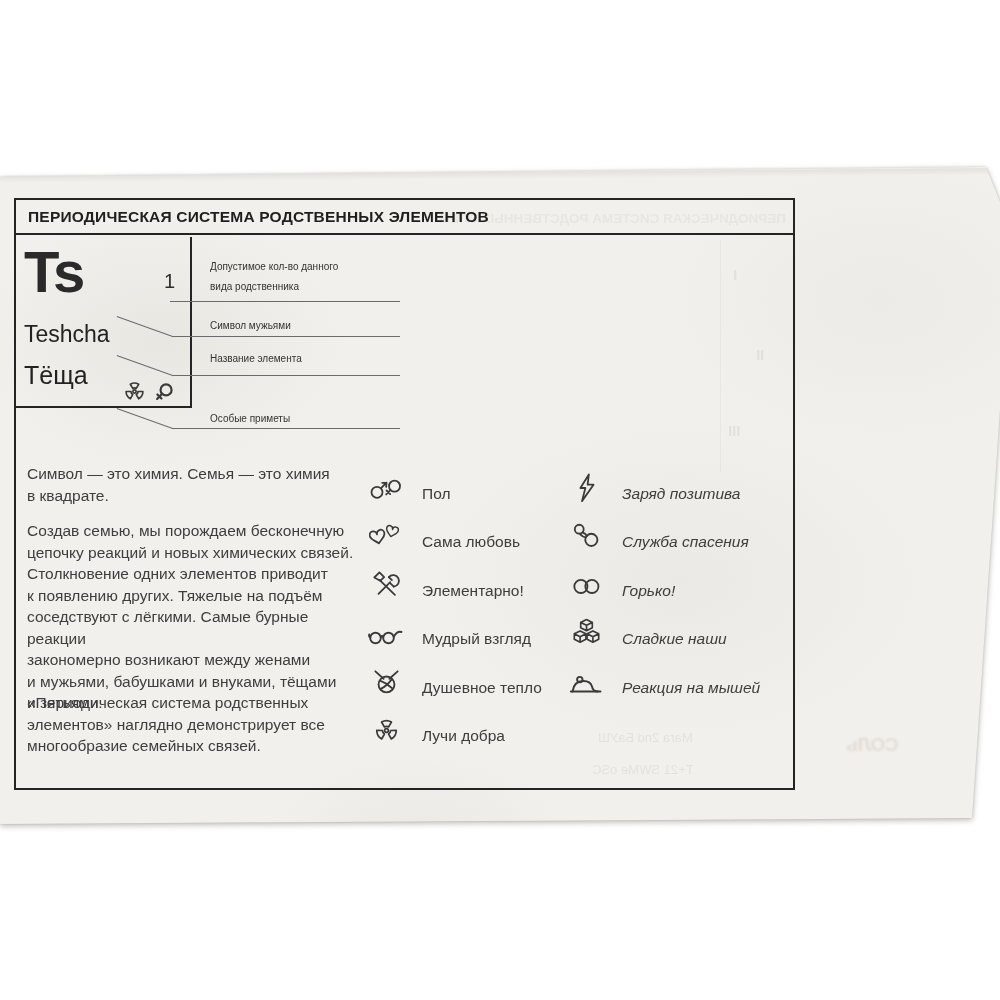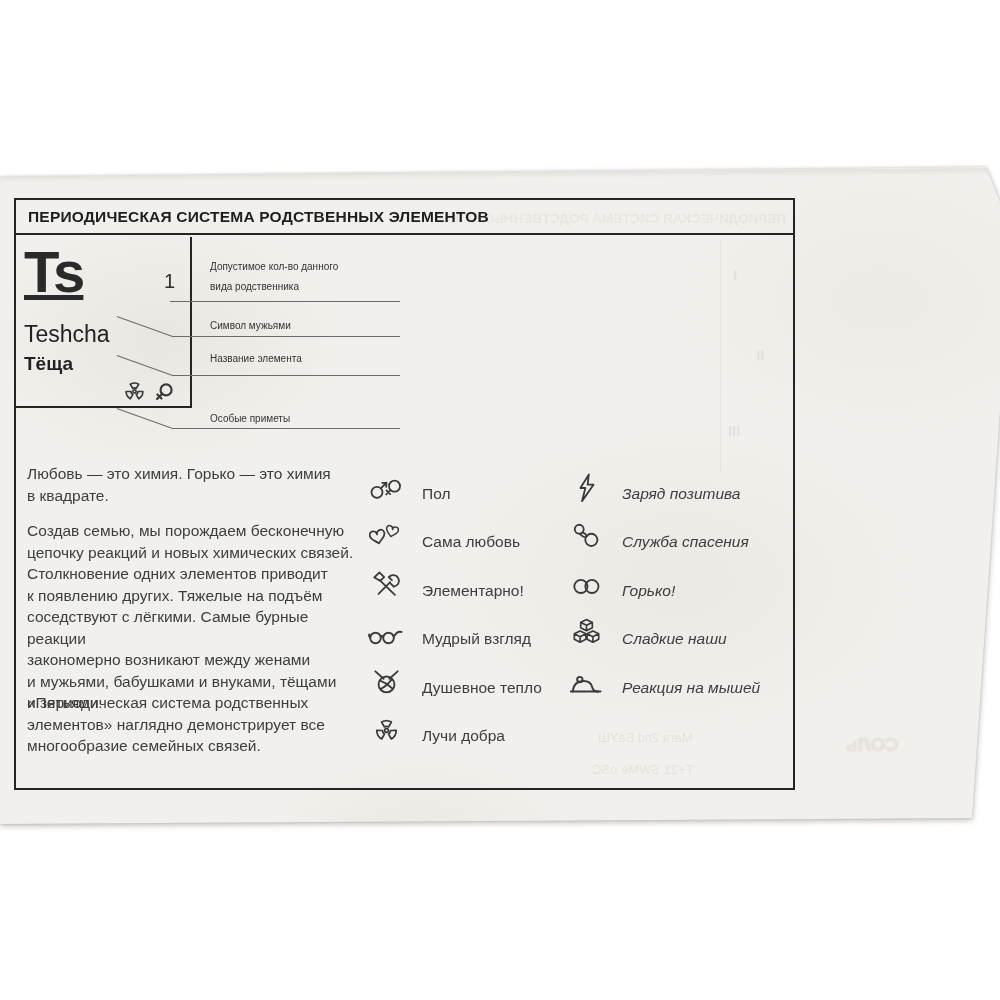--- a/index.html
+++ b/index.html
@@ -33,24 +33,24 @@
     display:flex;align-items:center;padding-left:12px;box-sizing:border-box;
   }
   .title-bar h1{
     margin:0;font-size:15.5px;font-weight:bold;letter-spacing:.2px;color:#1e1e1e;
   }
   
   .card{
     position:absolute;left:0;top:37px;width:174px;height:169px;
     border-right:2px solid #242424;border-bottom:2px solid #242424;
   }
-  .card .symbol{position:absolute;left:8px;top:6px;font-size:58px;line-height:1;font-weight:800;letter-spacing:-2px;color:#2a2a2a;text-decoration:underline;}
+  .card .symbol{position:absolute;left:8px;top:6px;font-size:58px;line-height:1;font-weight:800;letter-spacing:-2px;color:#2a2a2a;}
   .card .qty{position:absolute;left:148px;top:33px;font-size:20px;color:#2f2f2f;}
   .card .lat{position:absolute;left:8px;top:84px;font-size:23px;font-weight:normal;color:#222;}
-  .card .rus{position:absolute;left:8px;top:116px;font-size:19px;font-weight:bold;color:#222;}
+  .card .rus{position:absolute;left:8px;top:124px;font-size:25px;font-weight:normal;color:#222;}
   .card .traits{position:absolute;right:16px;bottom:2px;display:flex;align-items:flex-end;gap:5px;}
   
   .hline{position:absolute;height:1px;background:#6b6b6b;}
   .diag{position:absolute;height:1px;width:59.5px;background:#6b6b6b;transform-origin:0 0;transform:rotate(19.66deg);}
   .callout{position:absolute;font-size:10px;line-height:19.5px;color:#333;white-space:pre-line;}
   
   .intro{position:absolute;left:11px;width:340px;color:#3d3d3d;font-size:15.5px;line-height:21.5px;white-space:pre-line;}
   
   .legend-col{position:absolute;width:236px;}
   .legend-row{height:48.5px;display:flex;align-items:flex-end;}
@@ -132,21 +132,21 @@
         <div class="hline" style="left:157px;top:136px;width:227px;"></div>
 
         <div class="callout" style="left:194px;top:149px;">Название элемента</div>
         <div class="diag" style="left:101px;top:155px;"></div>
         <div class="hline" style="left:157px;top:175px;width:227px;"></div>
 
         <div class="callout" style="left:194px;top:209px;">Особые приметы</div>
         <div class="diag" style="left:101px;top:208px;"></div>
         <div class="hline" style="left:157px;top:228px;width:227px;"></div>
 
-        <div class="intro" style="top:263px;">Любовь — это химия. Горько — это химия
+        <div class="intro" style="top:263px;">Символ — это химия. Семья — это химия
 в квадрате.</div>
         <div class="intro" style="top:320px;">Создав семью, мы порождаем бесконечную
 цепочку реакций и новых химических связей.
 Столкновение одних элементов приводит
 к появлению других. Тяжелые на подъём
 соседствуют с лёгкими. Самые бурные реакции
 закономерно возникают между женами
 и мужьями, бабушками и внуками, тёщами
 и зятьями.</div>
         <div class="intro" style="top:492px;">«Периодическая система родственных

